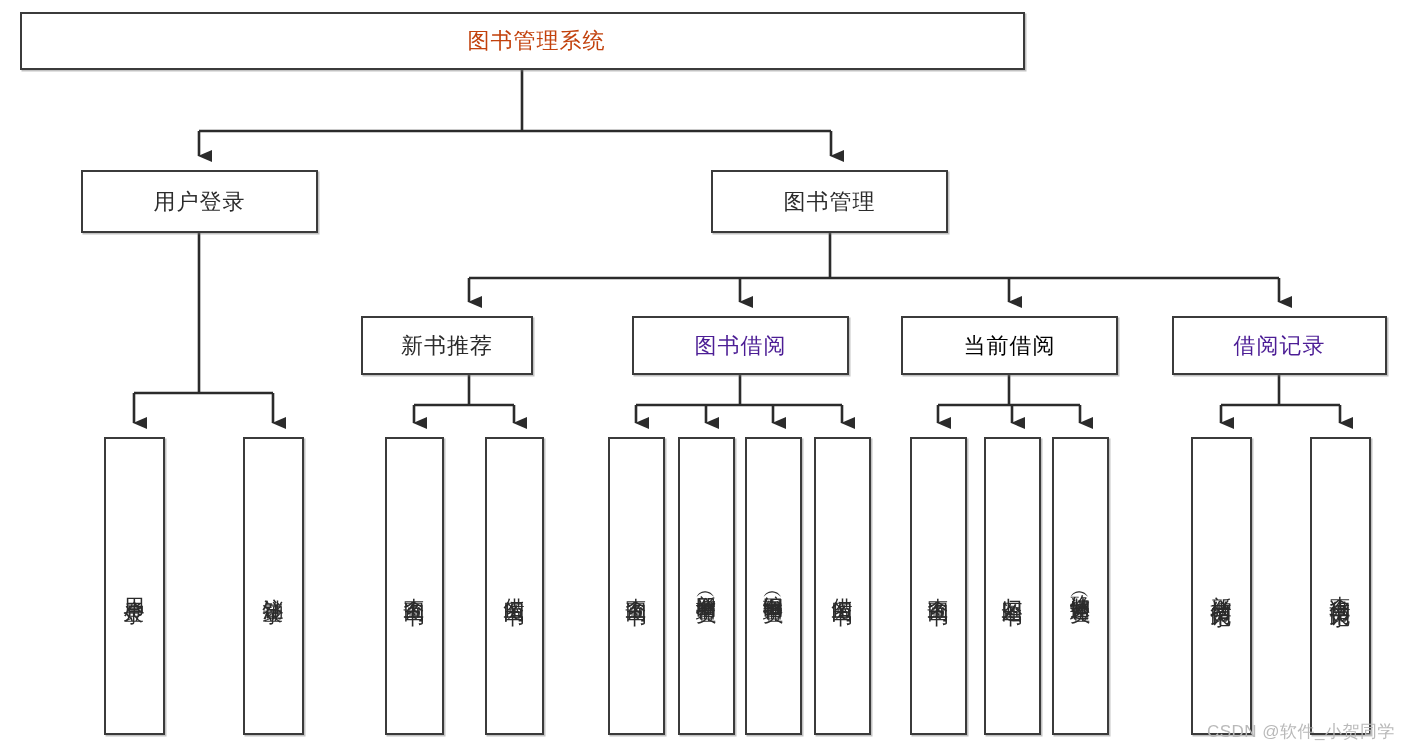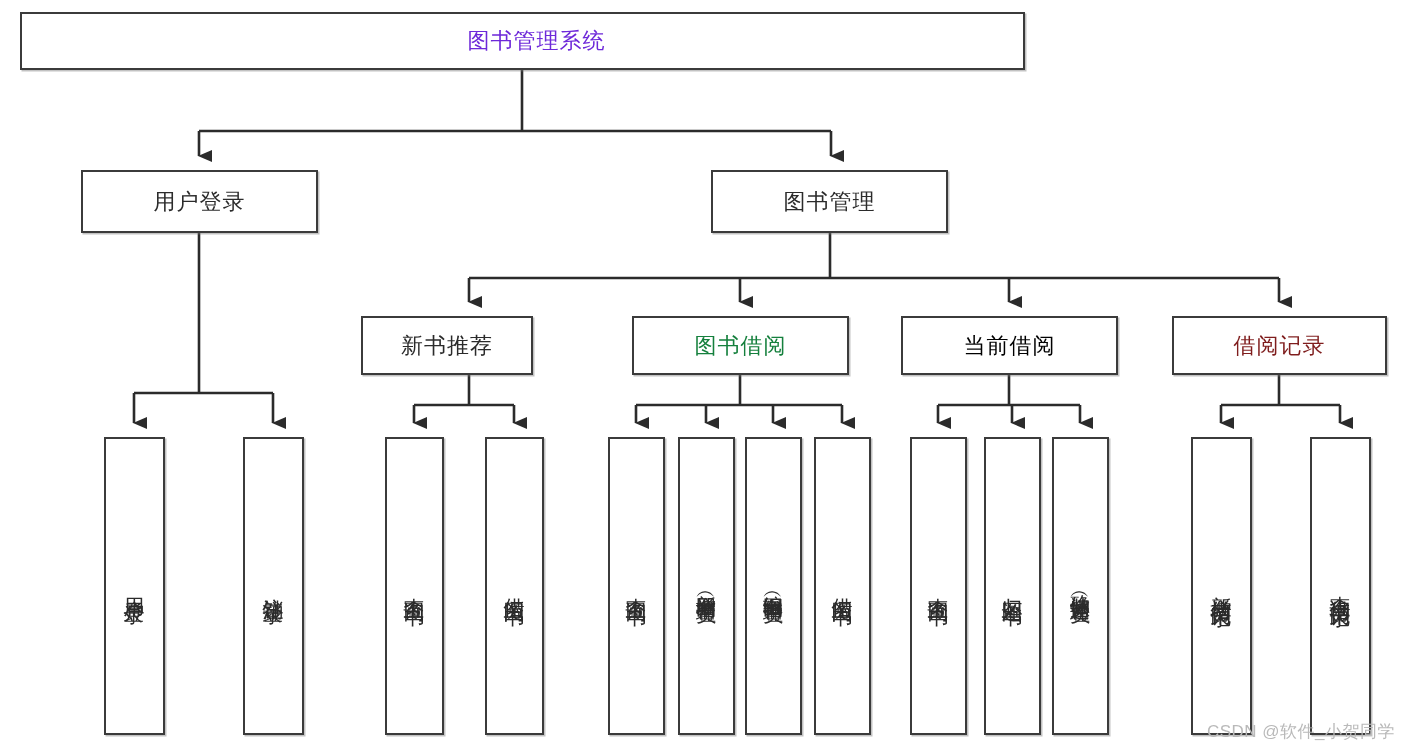--- a/index.html
+++ b/index.html
@@ -122,41 +122,41 @@
       <path d="M 1080 405 L 1080 423" marker-end="url(#arrow)"></path>
 
       <path d="M 1279 375 L 1279 405"></path>
       <path d="M 1221 405 L 1340 405"></path>
       <path d="M 1221 405 L 1221 423" marker-end="url(#arrow)"></path>
       <path d="M 1340 405 L 1340 423" marker-end="url(#arrow)"></path>
     </g>
   </svg>
 
   <div class="node" id="node-root" style="left: 20px; top: 12px; width: 1005px; height: 58px; border-color: rgb(59, 59, 59); background: rgb(255, 255, 255);">
-    <span class="label" style="color: #6d28d9; margin-left: 28px;">图书管理系统</span>
+    <span class="label" style="color: #c2410c; margin-left: 28px;">图书管理系统</span>
   </div>
 
   <div class="node" id="node-l1-0" style="left: 81px; top: 170px; width: 237px; height: 63px; border-color: rgb(59, 59, 59); background: rgb(255, 255, 255);">
     <span class="label" style="color: rgb(43, 43, 43);">用户登录</span>
   </div>
   <div class="node" id="node-l1-1" style="left: 711px; top: 170px; width: 237px; height: 63px; border-color: rgb(59, 59, 59); background: rgb(255, 255, 255); justify-content: center;">
     <span class="label" style="color: rgb(43, 43, 43);">图书管理</span>
   </div>
 
   <div class="node" id="node-l2-0" style="left: 361px; top: 316px; width: 172px; height: 59px; border-color: rgb(59, 59, 59); background: rgb(255, 255, 255);">
     <span class="label" style="color: rgb(43, 43, 43);">新书推荐</span>
   </div>
   <div class="node" id="node-l2-1" style="left: 632px; top: 316px; width: 217px; height: 59px; border-color: rgb(59, 59, 59); background: rgb(255, 255, 255);">
-    <span class="label" style="color: #15803d;">图书借阅</span>
+    <span class="label" style="color: #4c1d95;">图书借阅</span>
   </div>
   <div class="node" id="node-l2-2" style="left: 901px; top: 316px; width: 217px; height: 59px; border-color: rgb(59, 59, 59); background: rgb(255, 255, 255);">
     <span class="label" style="color: #000000;">当前借阅</span>
   </div>
   <div class="node" id="node-l2-3" style="left: 1172px; top: 316px; width: 215px; height: 59px; border-color: rgb(59, 59, 59); background: rgb(255, 255, 255);">
-    <span class="label" style="color: #7f1d1d;">借阅记录</span>
+    <span class="label" style="color: #4c1d95;">借阅记录</span>
   </div>
 
   <div class="node vertical" id="node-leaf-0" style="left: 104px; top: 437px; width: 61px; height: 298px; border-color: rgb(59, 59, 59); background: rgb(255, 255, 255);">
     <span class="label" style="color: rgb(43, 43, 43);">用户登录</span>
   </div>
   <div class="node vertical" id="node-leaf-1" style="left: 243px; top: 437px; width: 61px; height: 298px; border-color: rgb(59, 59, 59); background: rgb(255, 255, 255);">
     <span class="label" style="color: rgb(43, 43, 43);">注销登录</span>
   </div>
   <div class="node vertical" id="node-leaf-2" style="left: 385px; top: 437px; width: 59px; height: 298px; border-color: rgb(59, 59, 59); background: rgb(255, 255, 255);">
     <span class="label" style="color: rgb(43, 43, 43);">查询图书</span>

